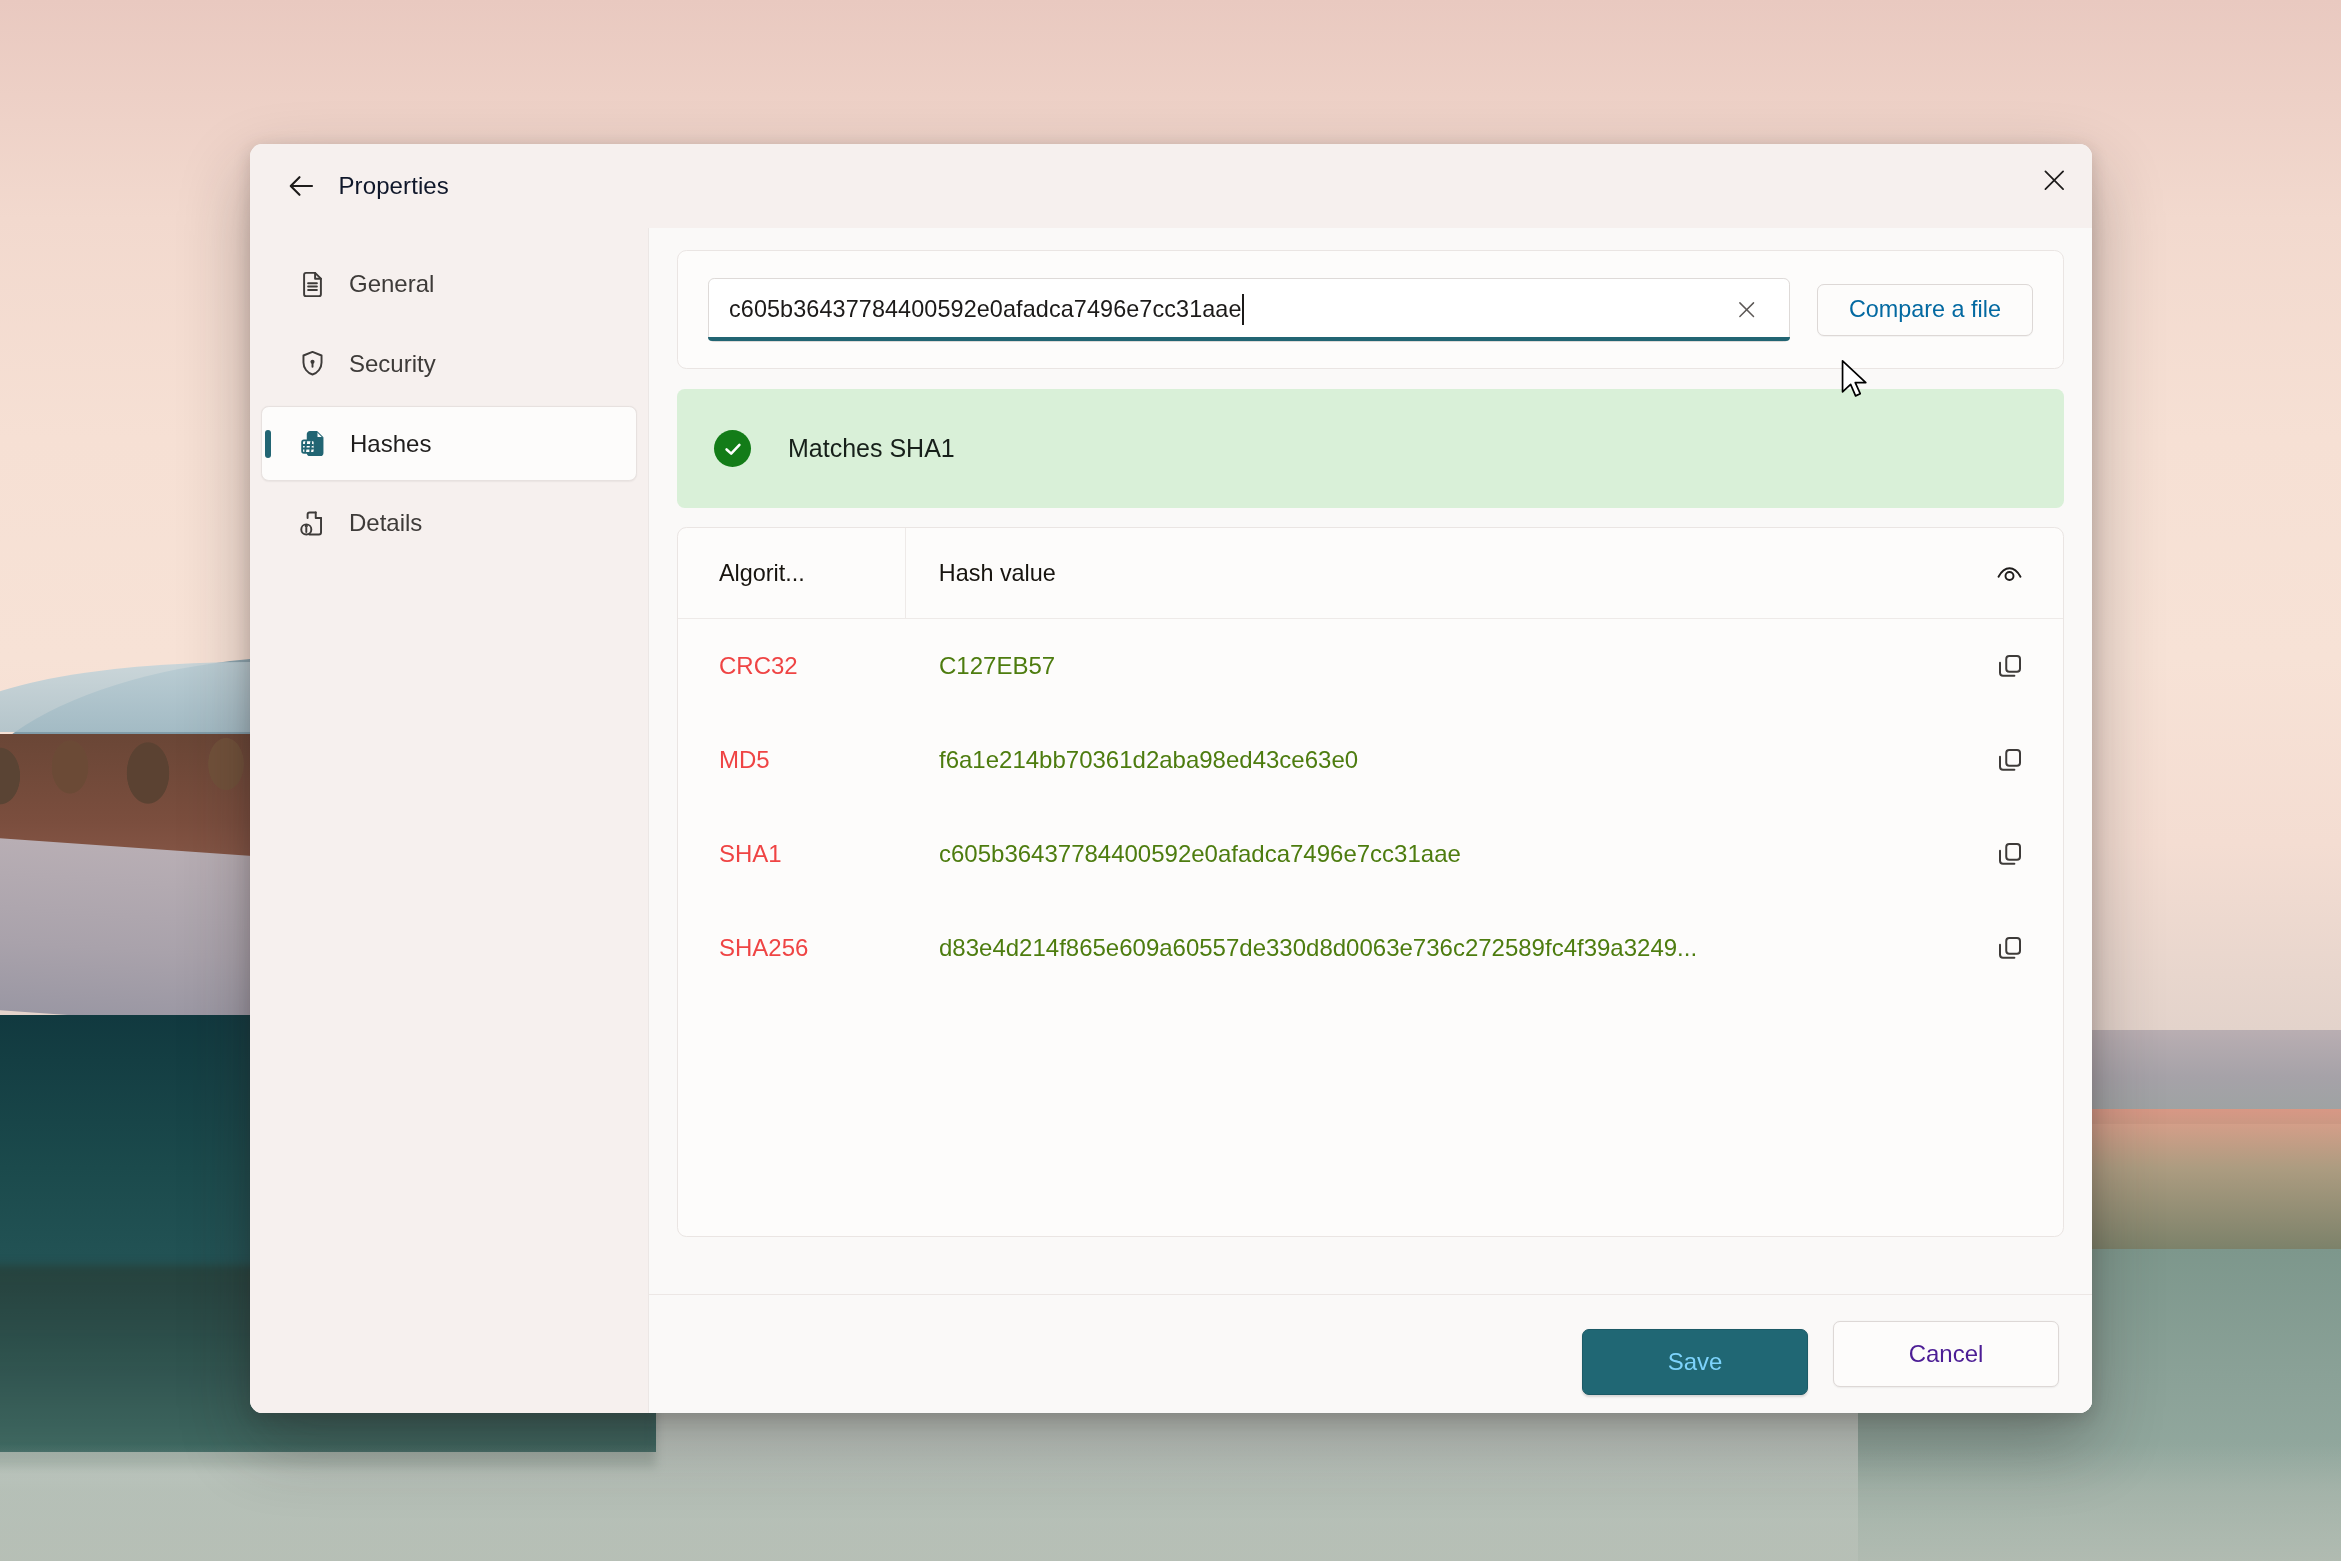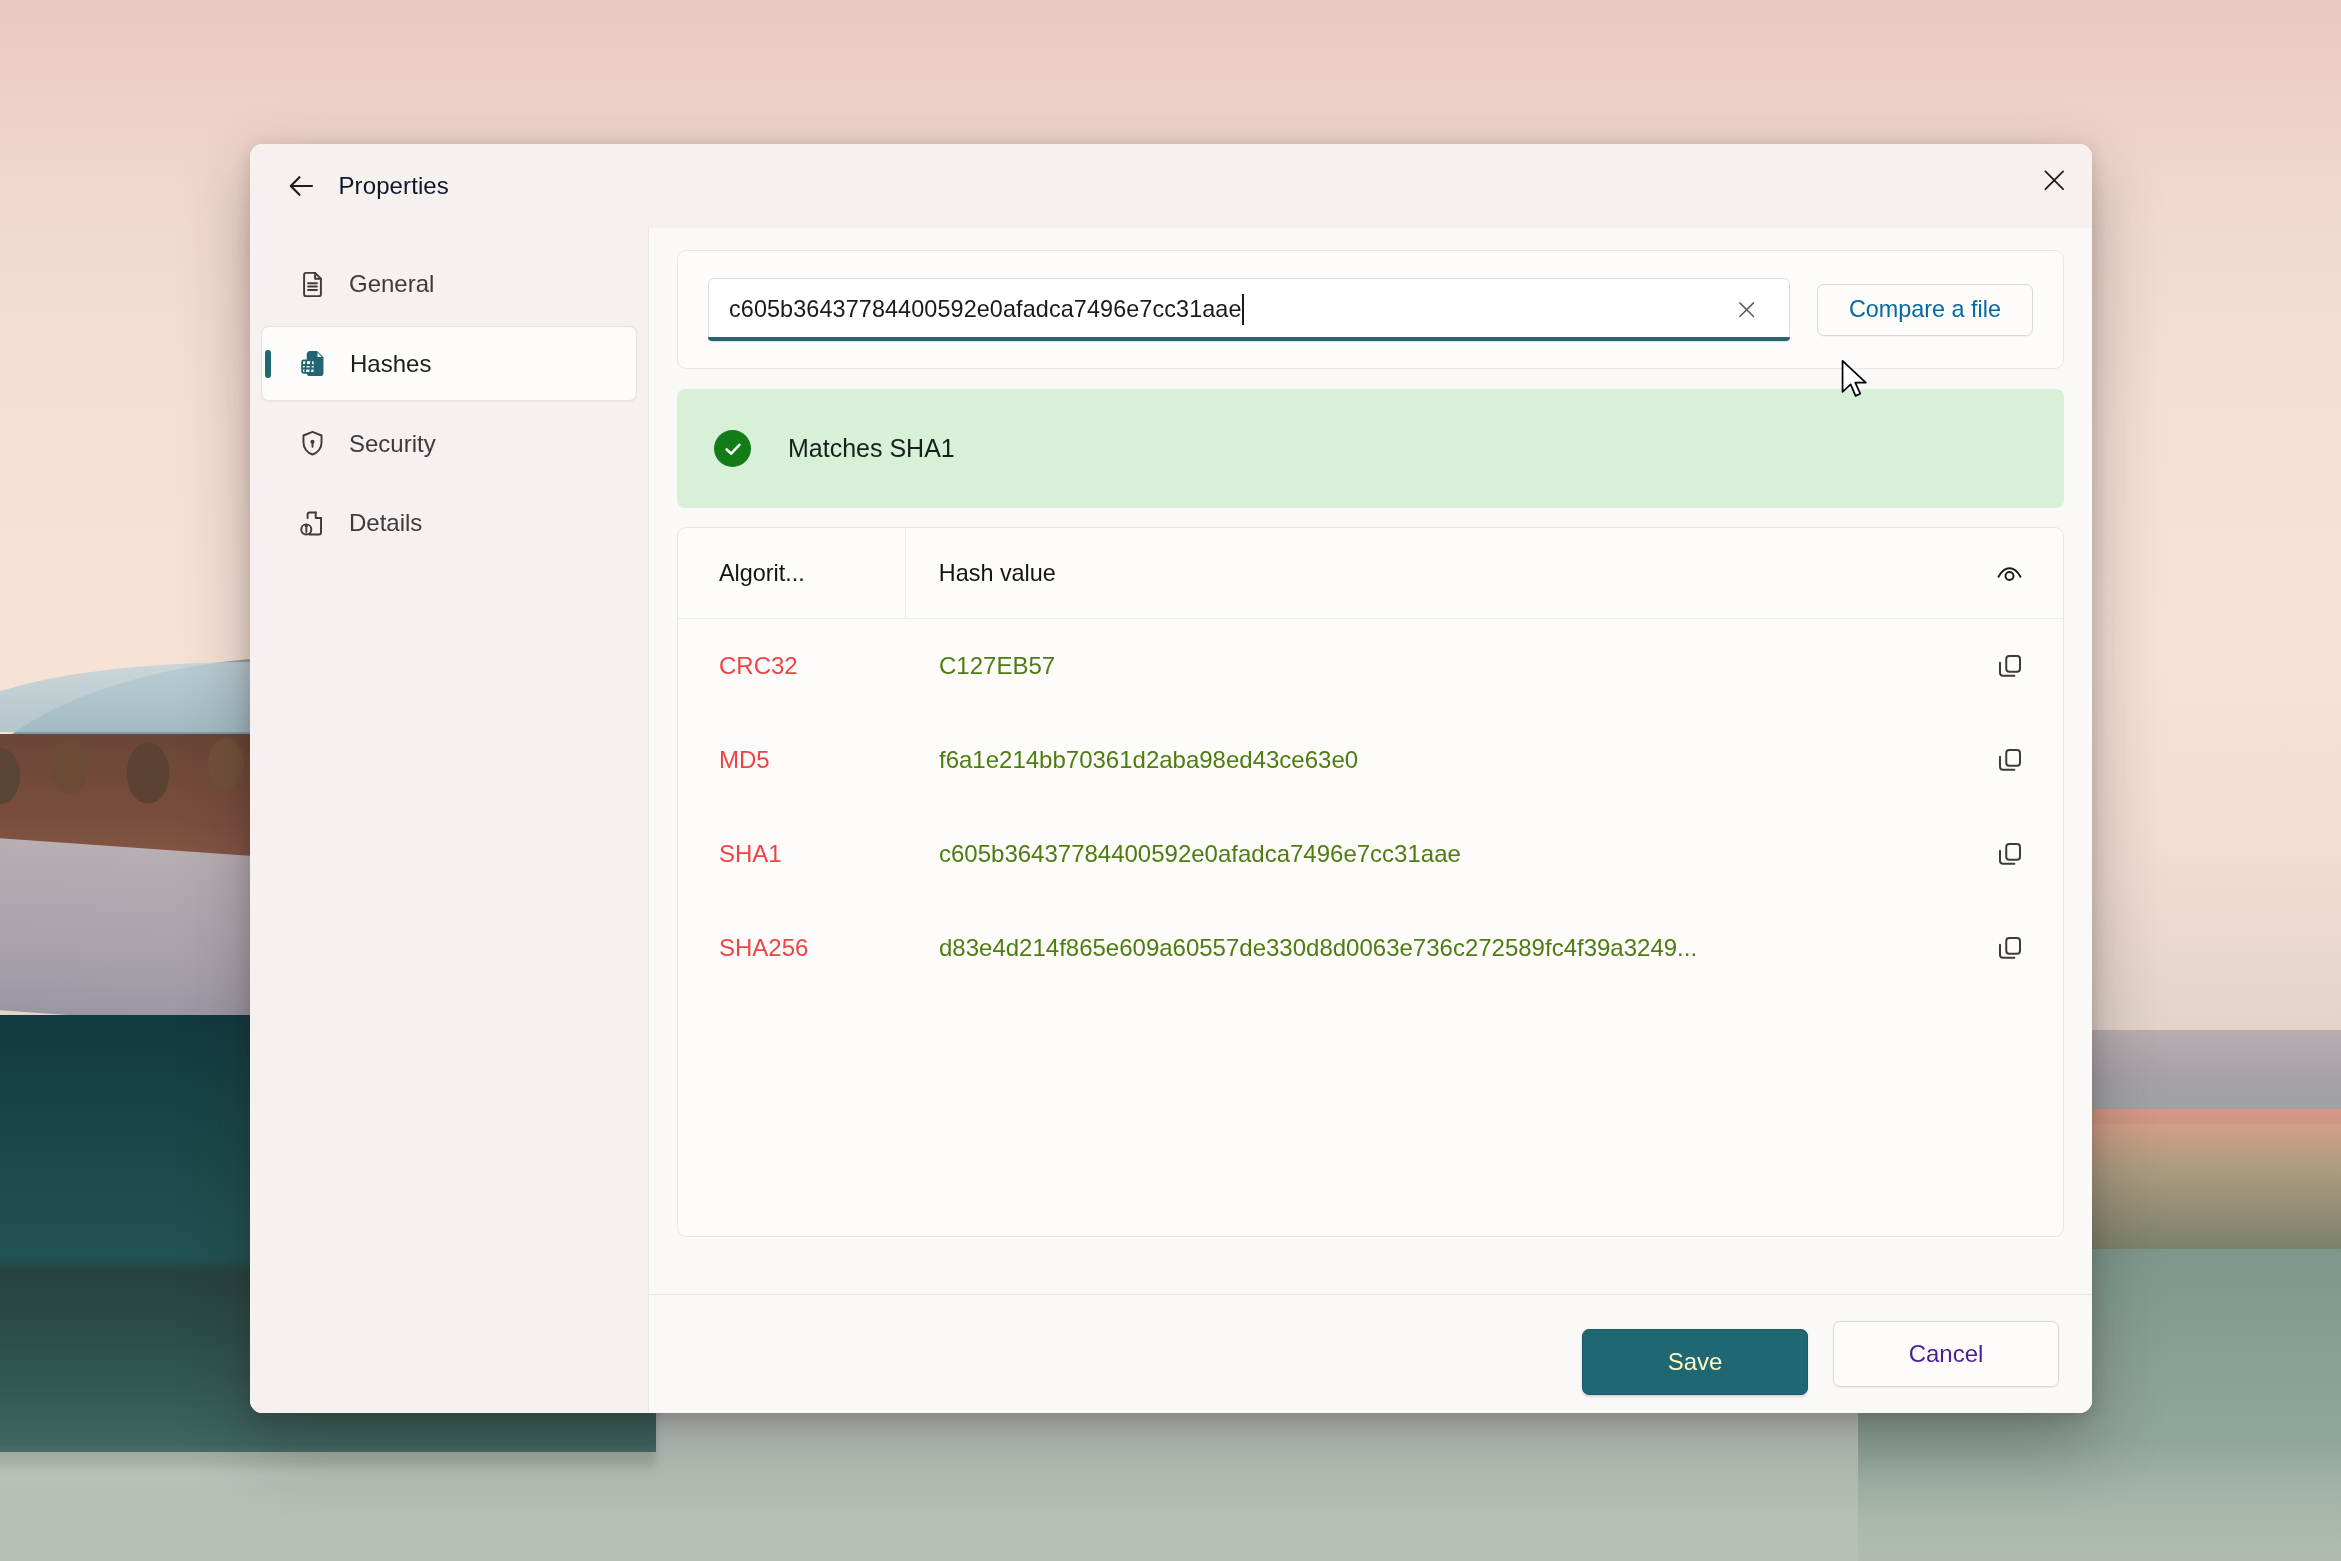--- a/index.html
+++ b/index.html
@@ -362,21 +362,21 @@
   .btn {
     height: 66px;
     min-width: 226px;
     border-radius: 7px;
     font-size: 24px;
     display: flex; align-items: center; justify-content: center;
     cursor: pointer;
   }
   #save-btn {
     background: #206774;
-    color: #fef9c3;
+    color: #7dd3fc;
     border: 0.8px solid #1b5a66;
     box-shadow: 0 1.6px 2.3px rgba(0,0,0,.14);
     margin-top: 16px;
   }
   #cancel-btn {
     background: #fdfcfb;
     color: #4c1d95;
     border: 0.8px solid #ddd8d6;
     box-shadow: 0 0.8px 1.6px rgba(0,0,0,.06);
   }
@@ -431,20 +431,31 @@
           <span class="nav-icon">
             <svg width="31" height="31" viewBox="0 0 24 24" fill="none" stroke="#3e3b39" stroke-width="1.5" stroke-linecap="round" stroke-linejoin="round">
               <path d="M14 3H7a1.5 1.5 0 0 0-1.5 1.5v15A1.5 1.5 0 0 0 7 21h10a1.5 1.5 0 0 0 1.5-1.5V7.5z"></path>
               <path d="M14 3v4.5h4.5"></path>
               <line x1="8.6" y1="11" x2="15.4" y2="11"></line>
               <line x1="8.6" y1="13.6" x2="15.4" y2="13.6"></line>
               <line x1="8.6" y1="16.2" x2="15.4" y2="16.2"></line>
             </svg>
           </span>
           <span class="nav-label">General</span>
+        </div>
+
+        <div class="nav-item">
+          <span class="nav-icon">
+            <svg width="31" height="31" viewBox="0 0 24 24" fill="none" stroke="#3e3b39" stroke-width="1.5" stroke-linecap="round" stroke-linejoin="round">
+              <path d="M12 3 5 5.8v5.4c0 4.3 2.9 8.1 7 9.3 4.1-1.2 7-5 7-9.3V5.8z"></path>
+              <circle cx="12" cy="10.6" r="1.6" fill="#3e3b39" stroke="none"></circle>
+              <line x1="12" y1="11.8" x2="12" y2="14.6"></line>
+            </svg>
+          </span>
+          <span class="nav-label">Security</span>
         </div>
 
         <div class="nav-item selected">
           <span class="nav-icon">
             <svg width="31" height="31" viewBox="0 0 24 24" fill="none">
               <path d="M14.5 3H9.2A1.7 1.7 0 0 0 7.5 4.7v14.6A1.7 1.7 0 0 0 9.2 21h8.1a1.7 1.7 0 0 0 1.7-1.7V7.5z" fill="#226573" stroke="#226573" stroke-width="1.4" stroke-linejoin="round"></path>
               <path d="M14.5 3v4.5H19" fill="#fdfcfb" stroke="#226573" stroke-width="1.2" stroke-linejoin="round"></path>
               <rect x="3.2" y="9.6" width="9.6" height="9.6" rx="1.4" fill="#fdfcfb" stroke="#226573" stroke-width="1.4"></rect>
               <g stroke="#226573" stroke-width="1.5" stroke-linecap="round">
                 <line x1="6.3" y1="10.8" x2="5.6" y2="18"></line>
@@ -453,31 +464,20 @@
                 <line x1="4.2" y1="15.8" x2="11.6" y2="15.8"></line>
               </g>
             </svg>
           </span>
           <span class="nav-label">Hashes</span>
         </div>
 
         <div class="nav-item">
           <span class="nav-icon">
             <svg width="31" height="31" viewBox="0 0 24 24" fill="none" stroke="#3e3b39" stroke-width="1.5" stroke-linecap="round" stroke-linejoin="round">
-              <path d="M12 3 5 5.8v5.4c0 4.3 2.9 8.1 7 9.3 4.1-1.2 7-5 7-9.3V5.8z"></path>
-              <circle cx="12" cy="10.6" r="1.6" fill="#3e3b39" stroke="none"></circle>
-              <line x1="12" y1="11.8" x2="12" y2="14.6"></line>
-            </svg>
-          </span>
-          <span class="nav-label">Security</span>
-        </div>
-
-        <div class="nav-item">
-          <span class="nav-icon">
-            <svg width="31" height="31" viewBox="0 0 24 24" fill="none" stroke="#3e3b39" stroke-width="1.5" stroke-linecap="round" stroke-linejoin="round">
               <path d="M14.5 3.5H9.8A1.6 1.6 0 0 0 8.2 5.1v2.6"></path>
               <path d="M18.6 7.7v11.2a1.6 1.6 0 0 1-1.6 1.6H9.6"></path>
               <path d="M14.5 3.5v4.2h4.1"></path>
               <circle cx="7.2" cy="16.6" r="3.9"></circle>
               <line x1="7.2" y1="15.5" x2="7.2" y2="18.6"></line>
               <circle cx="7.2" cy="13.9" r="0.5" fill="#3e3b39"></circle>
             </svg>
           </span>
           <span class="nav-label">Details</span>
         </div>

